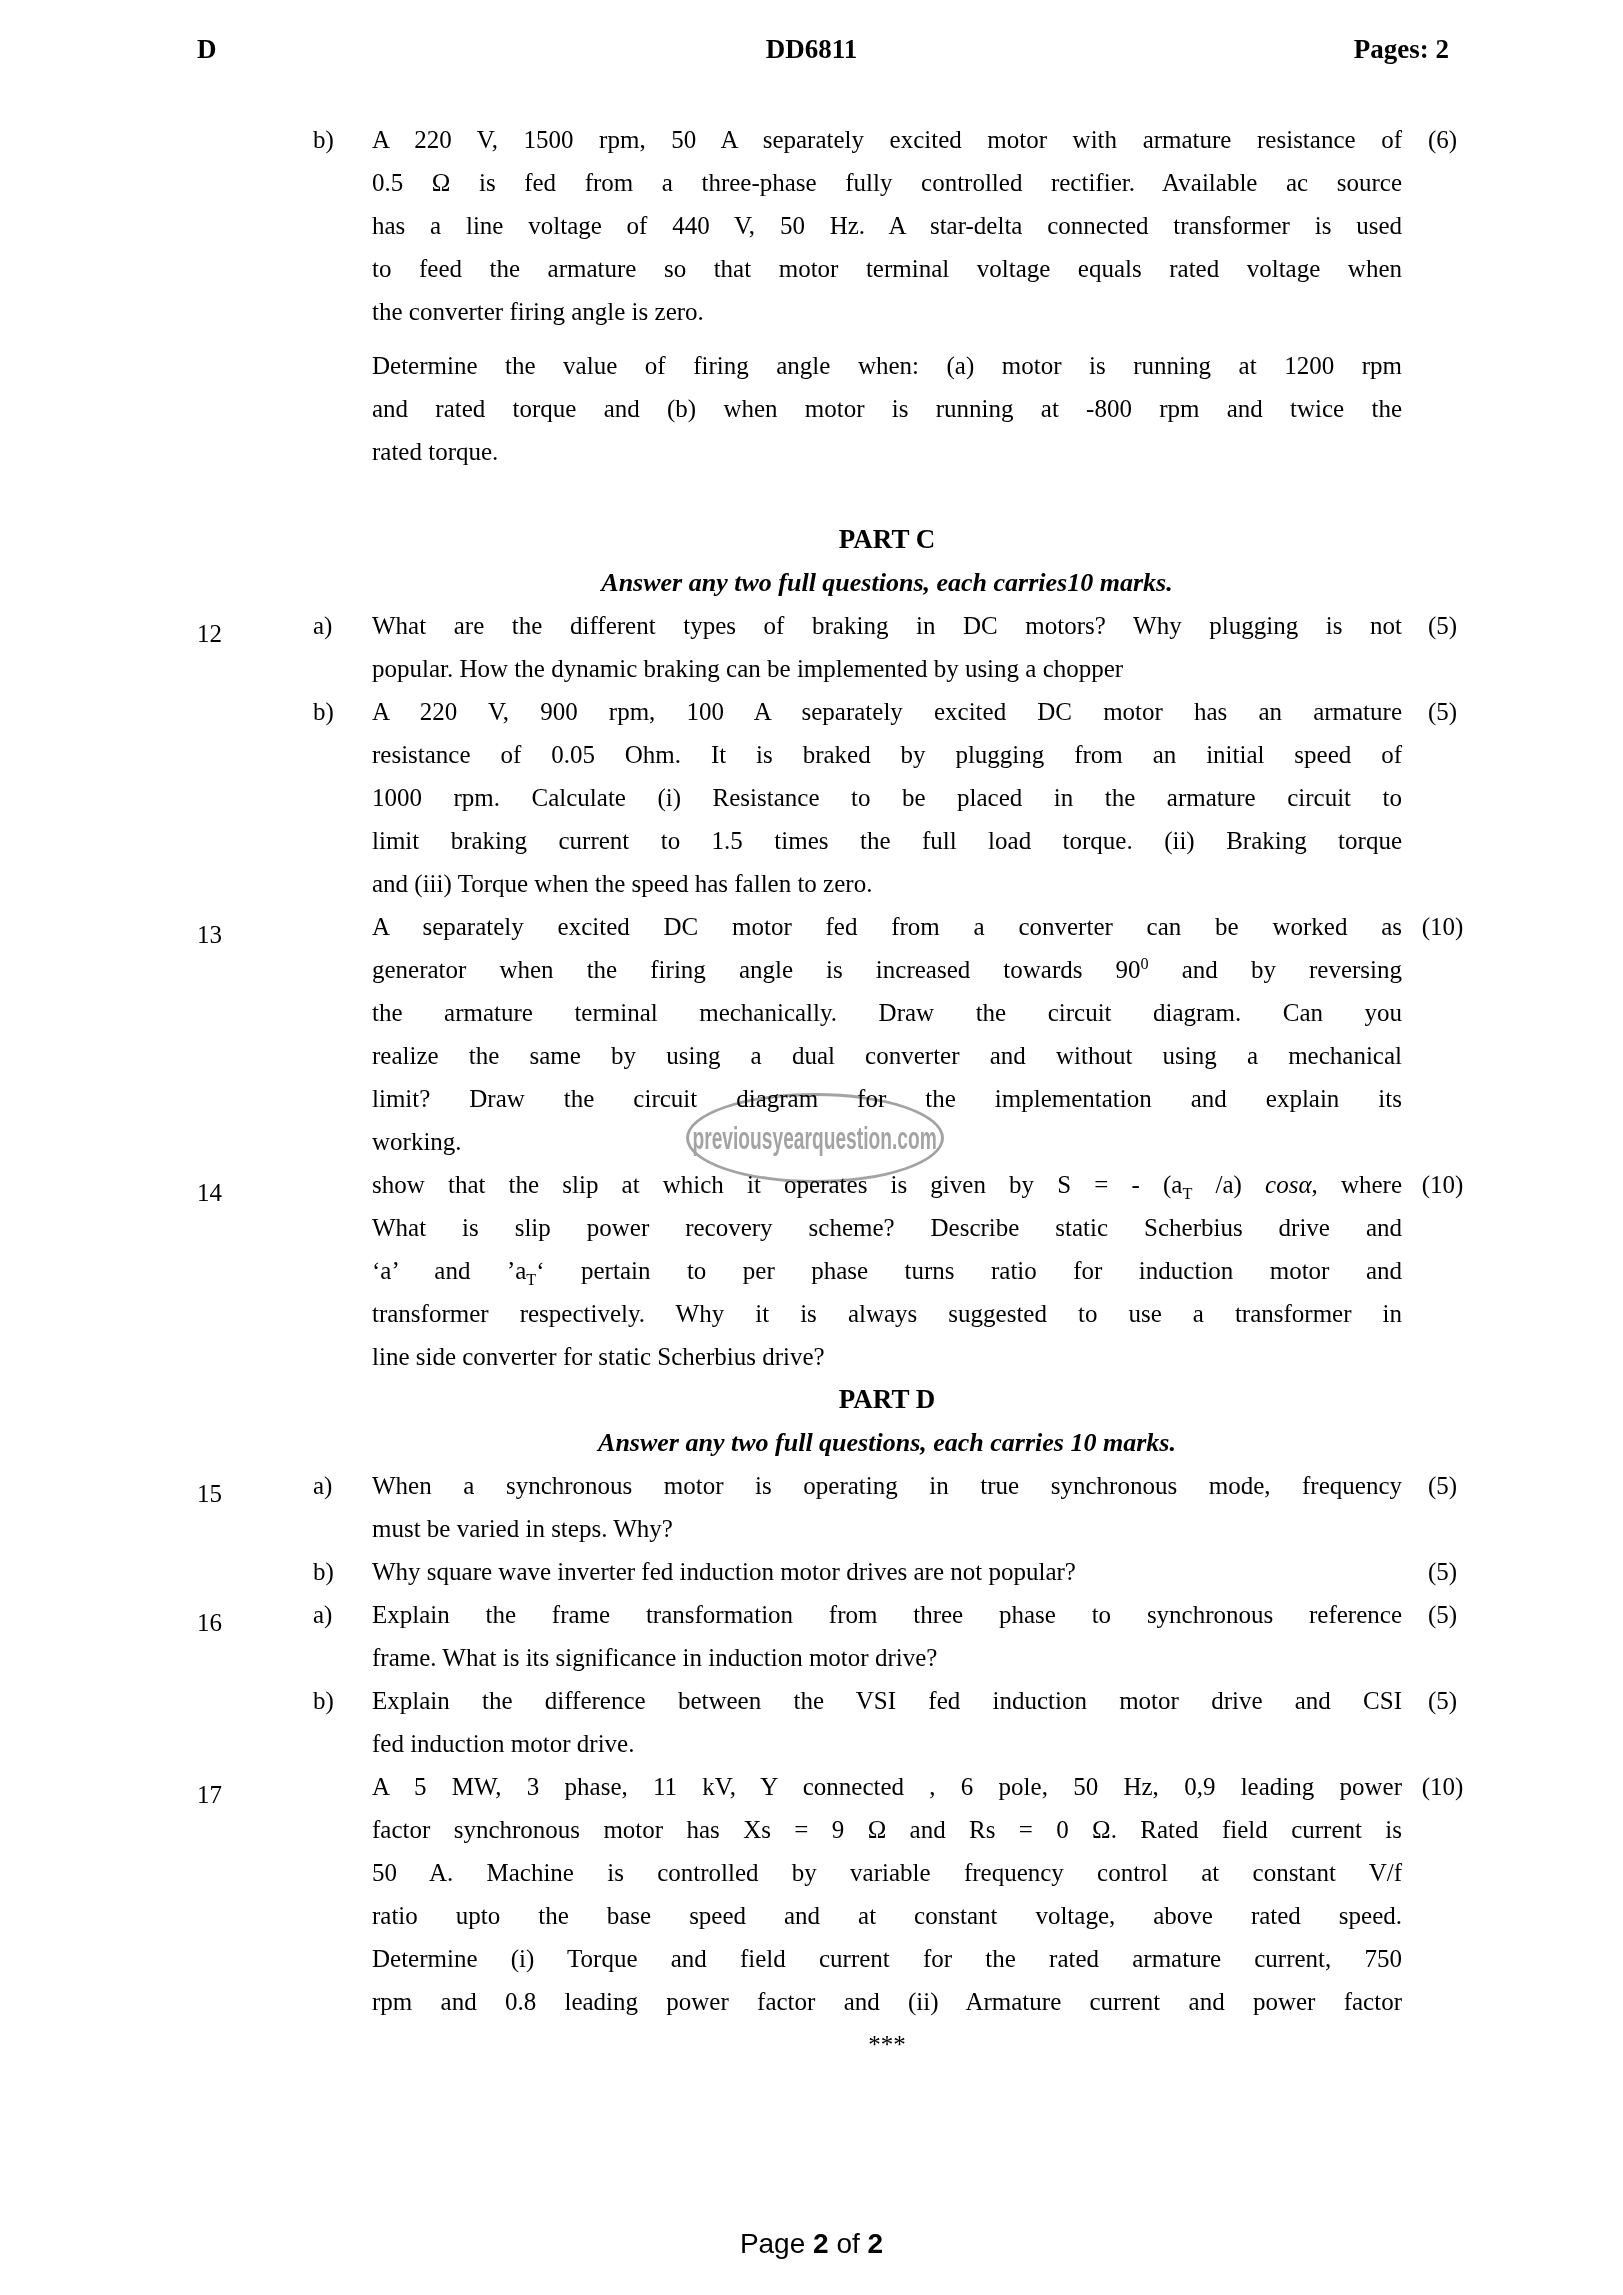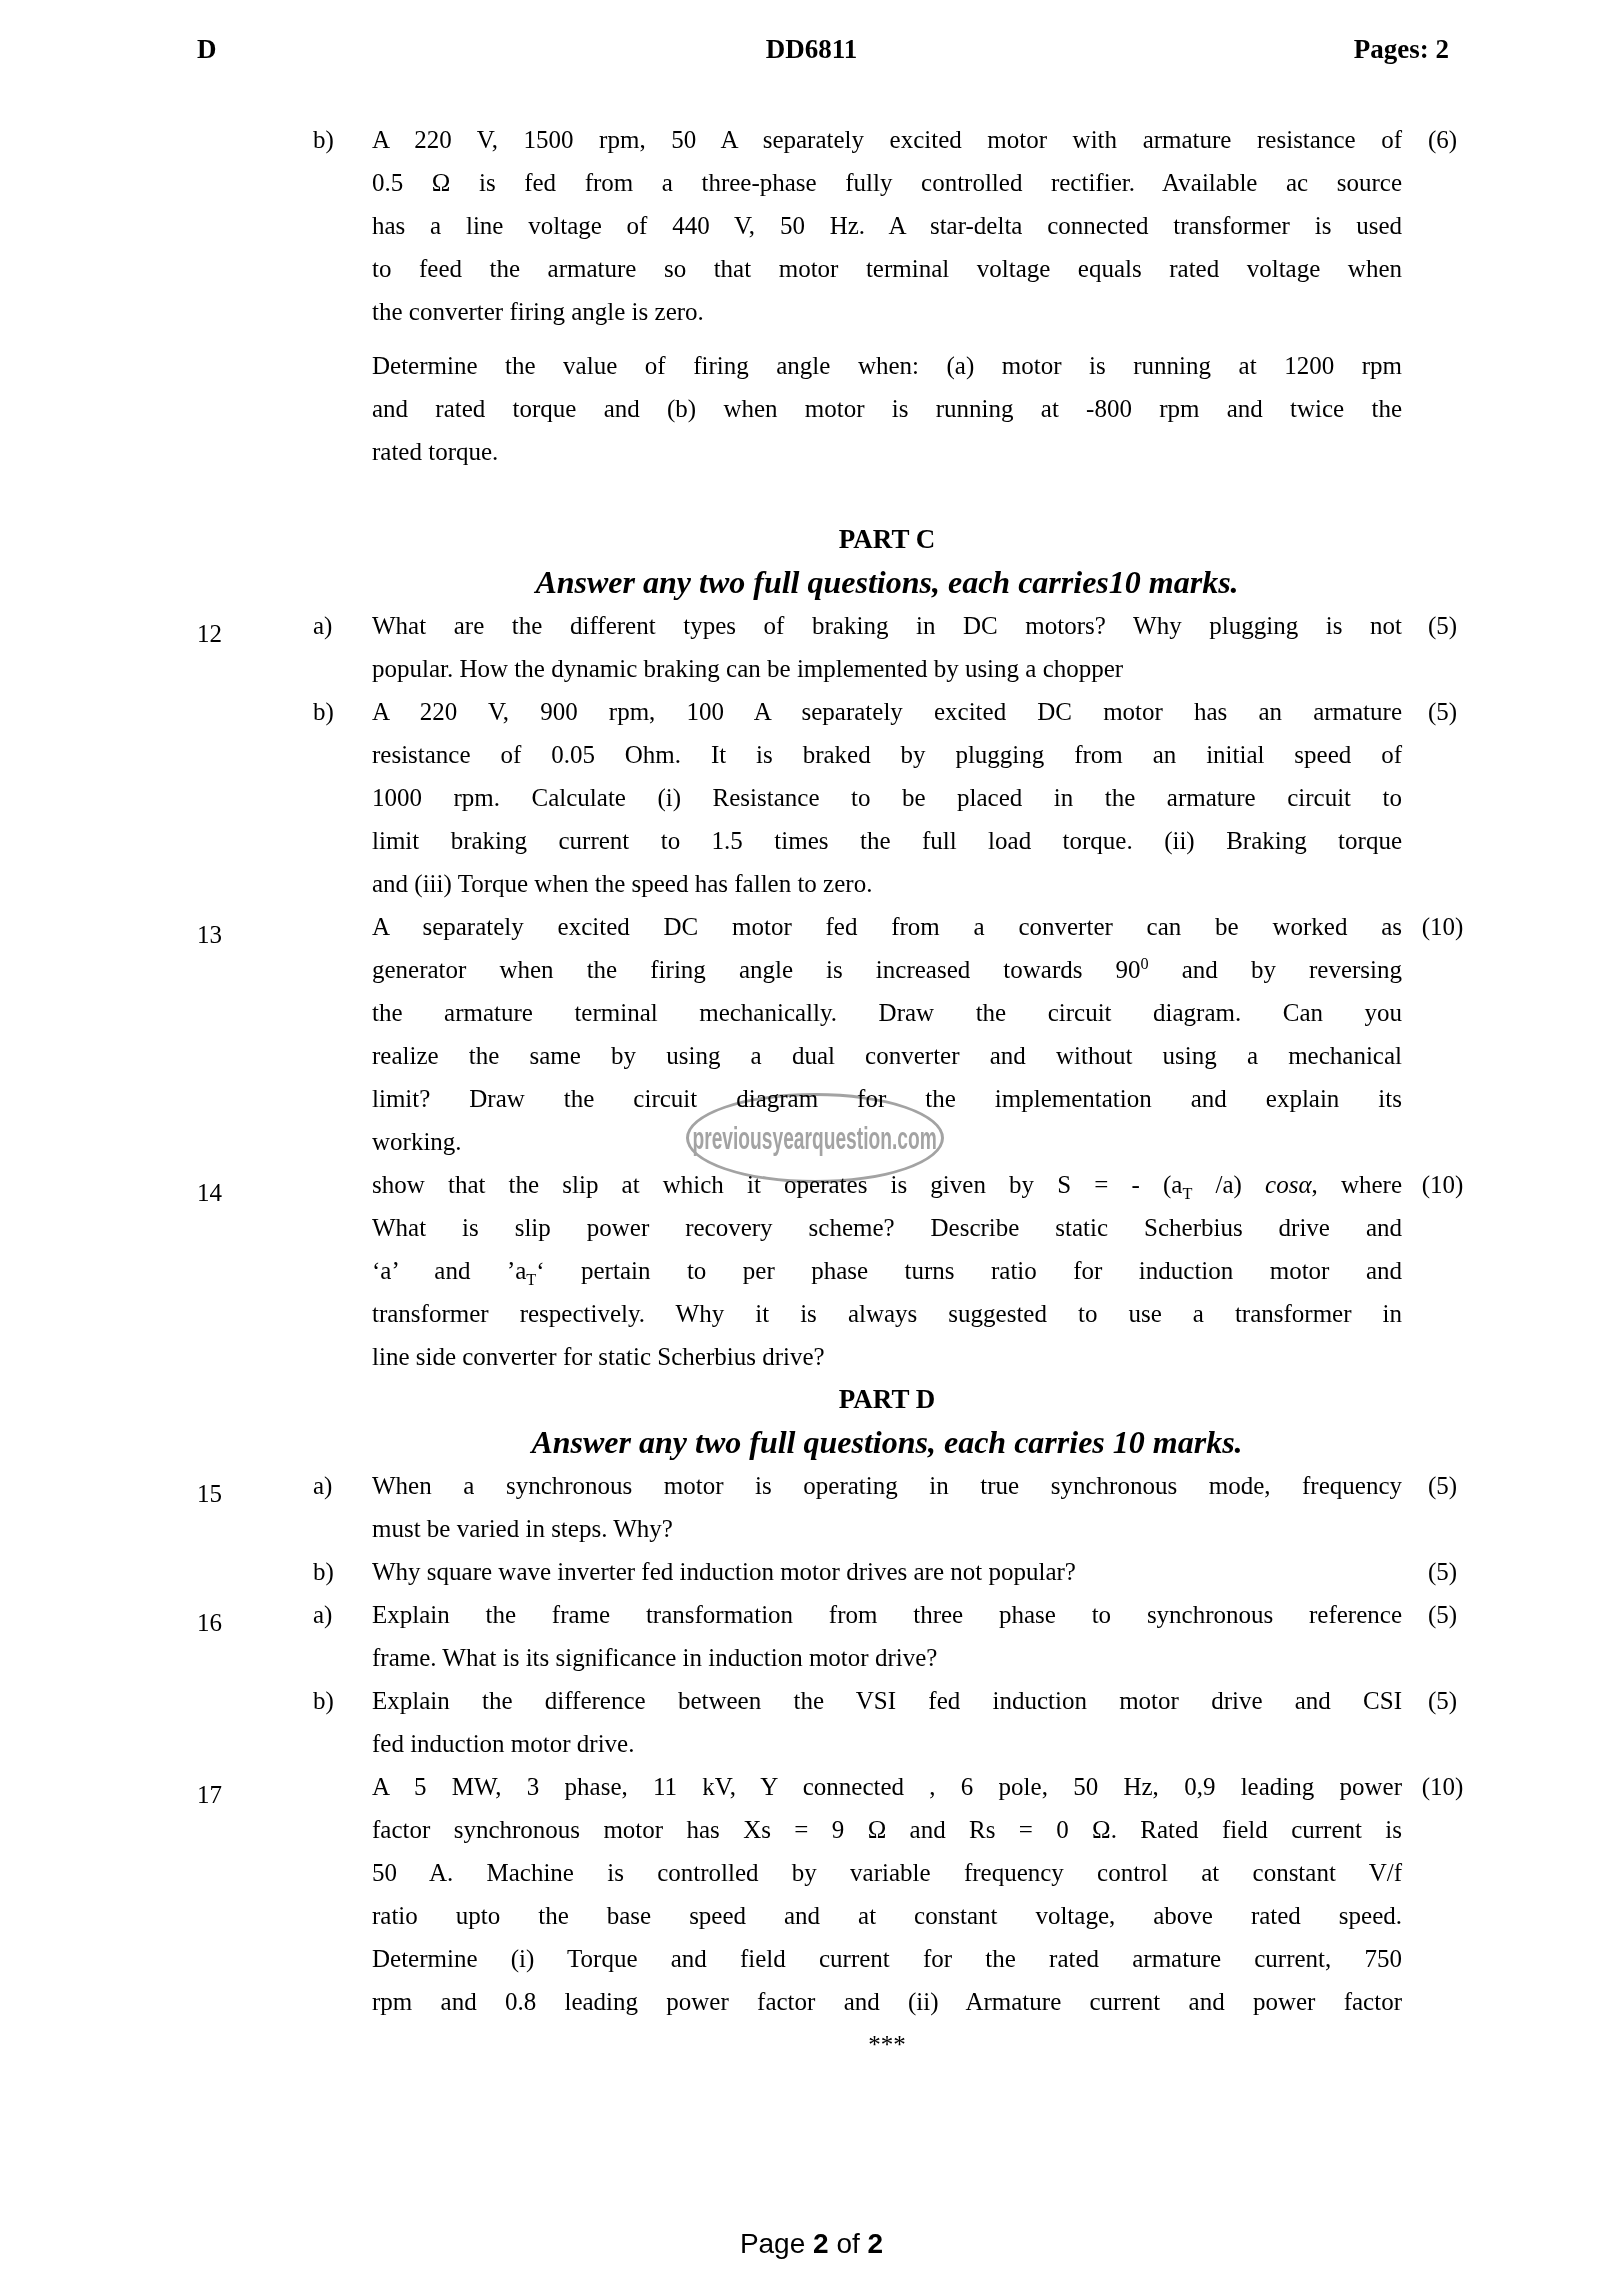--- a/index.html
+++ b/index.html
@@ -19,21 +19,21 @@
   .q-row   { position:relative; padding:0 221px 0 372px; }
   .q-num   { position:absolute; left:197px; top:8px; }
   .q-letter{ position:absolute; left:313px; top:0; }
   .q-marks { position:absolute; left:1407px; top:0; width:71px; text-align:center; }
   .para.gap{ margin-top:11.4px; }
   .line    { text-align:left; }
   .line.just { text-align:justify; text-align-last:justify; }
   .sec     { padding:0 221px 0 372px; text-align:center; }
   .sec.first { margin-top:45px; }
   .sec-title { font-weight:bold; font-size:27px; line-height:43px; }
-  .sec-sub   { font-weight:bold; font-style:italic; font-size:32px; line-height:43px; }
+  .sec-sub   { font-weight:bold; font-style:italic; font-size:26px; line-height:43px; }
   .end-mark  { padding:0 221px 0 372px; text-align:center; }
   .sup { font-size:0.65em; vertical-align:super; line-height:0; }
   .sub { font-size:0.65em; vertical-align:sub;   line-height:0; }
   .it  { font-style:italic; }
   .bd  { font-weight:bold; }
   
   .watermark { position:absolute; left:686px; top:1093px; width:252px; height:84px;
                border:3.2px solid #a3a3a3; border-radius:50%; z-index:1;
                display:flex; align-items:center; justify-content:center; }
   .wm-text { font-family:"Liberation Sans", sans-serif; font-weight:bold; font-size:32px;

